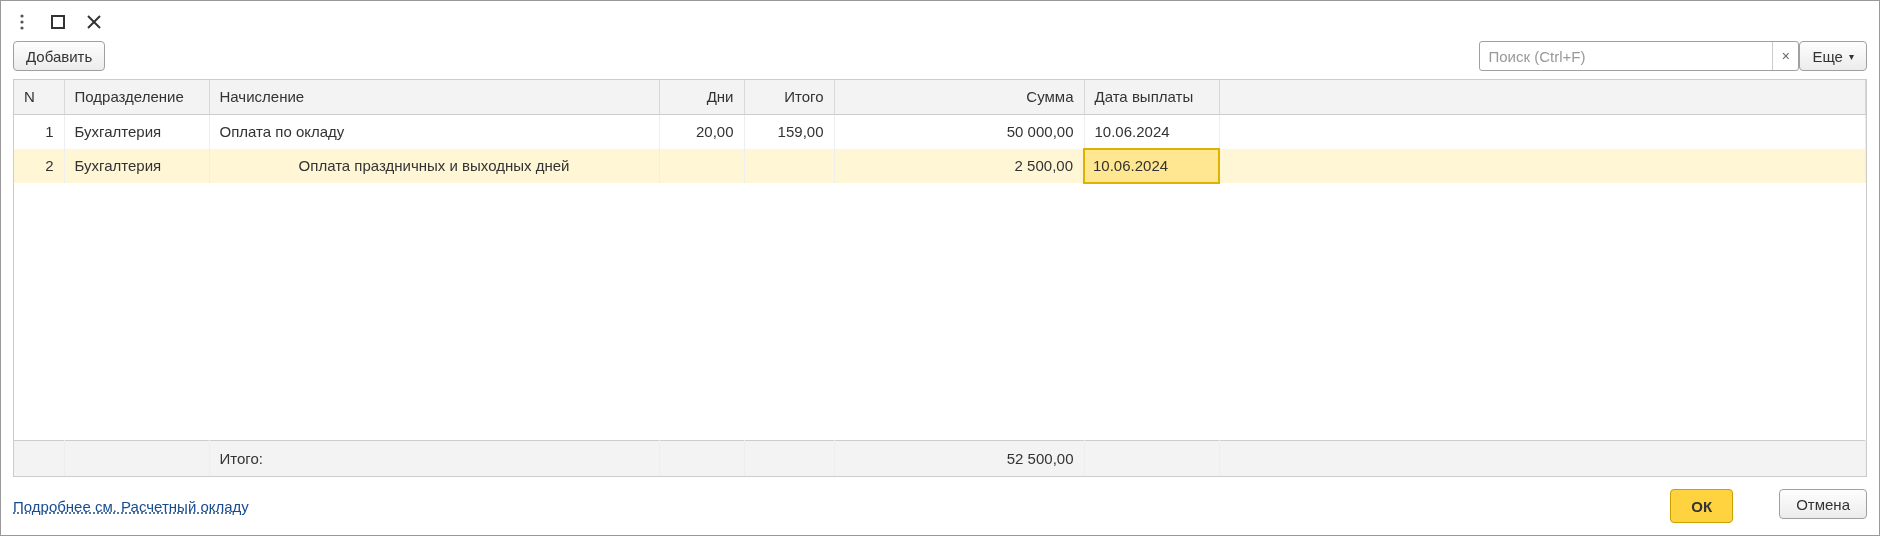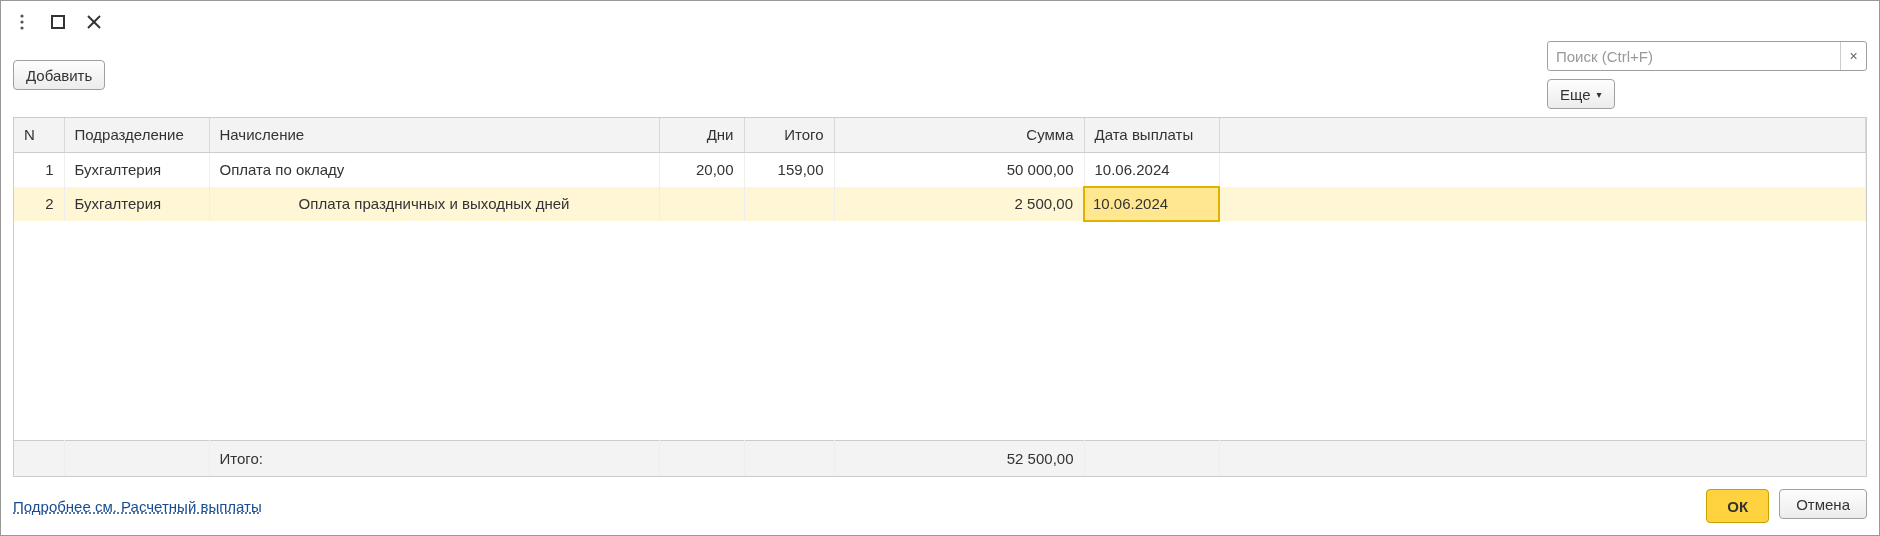--- a/index.html
+++ b/index.html
@@ -51,23 +51,21 @@
     padding: 4px 12px;
     font-size: 15px;
     color: #333;
     cursor: pointer;
     height: 30px;
     display: inline-flex;
     align-items: center;
   }
   .toolbar-right {
     display: flex;
-    gap: 8px;
-    align-items: flex-start;
-    flex-direction: column;
+    align-items: flex-end;
   }
   .search-wrap {
     display: flex;
     align-items: center;
     border: 1px solid #a0a0a0;
     border-radius: 3px;
     height: 30px;
     width: 320px;
     background: #fff;
   }
@@ -165,20 +163,21 @@
   .footer-btns { display: flex; gap: 10px; }
   .btn-ok {
     background: #ffd23f;
     border: 1px solid #c9a000;
     font-weight: bold;
     color: #333;
     padding: 16px 20px;
   }
   .btn-cancel {
     padding: 4px 16px;
+    margin-left: 36px;
   }
   svg { display: block; }
 </style>
 </head>
 <body>
 
 <div class="window">
 
   <div class="titlebar">
     <div class="titlebar-icons">
@@ -300,20 +299,20 @@
           <td class="col-hrs"></td>
           <td class="col-sum" style="text-align:right">52 500,00</td>
           <td class="col-date"></td>
           <td class="col-rest"></td>
         </tr>
       </tbody>
     </table>
   </div>
 
   <div class="footer">
-    <a class="link">Подробнее см. Расчетный выплаты</a>
+    <a class="link">Подробнее см. Расчетный окладу</a>
     <div class="footer-btns">
       <button class="btn btn-ok">ОК</button>
       <button class="btn btn-cancel">Отмена</button>
     </div>
   </div>
 
 </div>
 
 </body></html>

